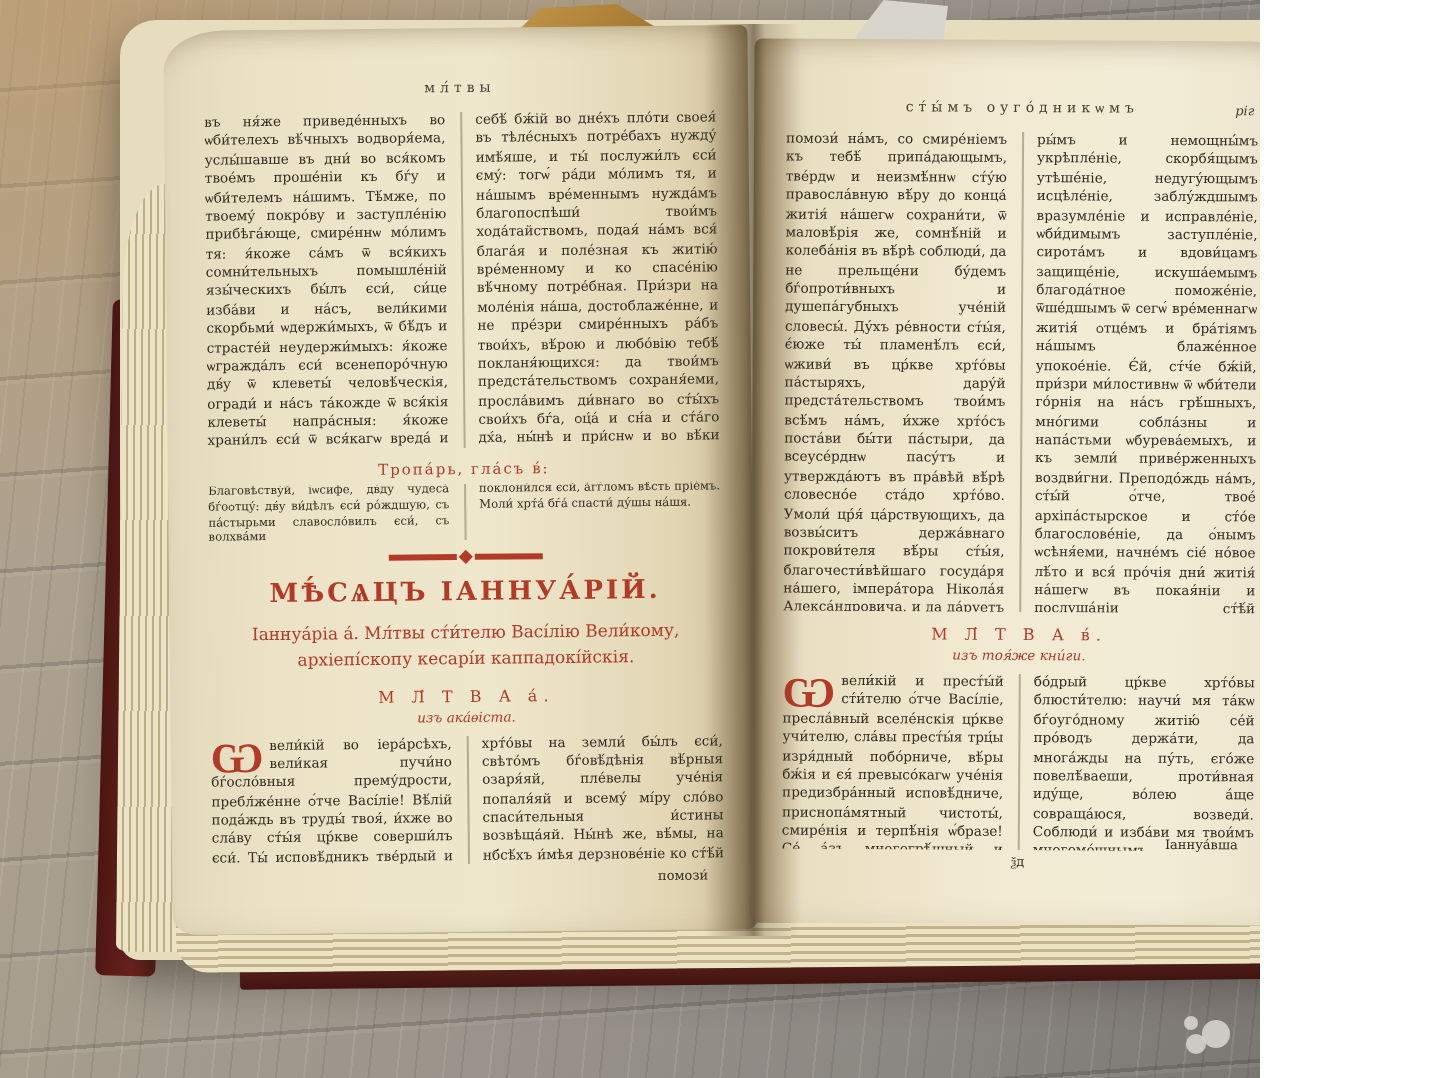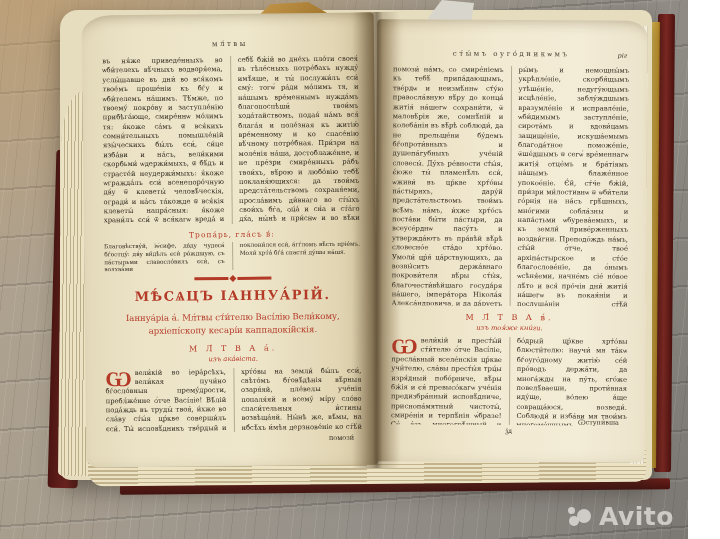--- a/index.html
+++ b/index.html
@@ -1,17 +1,17 @@
 <!DOCTYPE html>
 <html><head>
 <meta charset="utf-8">
 <style>
   html,body{margin:0;padding:0;}
   .scene{
-    position:relative; width:688px; height:539px; overflow:hidden;
+    position:relative; width:630px; height:539px; overflow:hidden;
     font-family:"DejaVu Serif", serif;
     background:
       radial-gradient(120% 95% at 6% 0%, rgba(195,155,100,.55), rgba(195,155,100,0) 55%),
       repeating-linear-gradient(176deg, rgba(0,0,0,0) 0 44px, rgba(0,0,0,.13) 44px 46px, rgba(255,255,255,.06) 46px 48px),
       repeating-linear-gradient(96deg, rgba(255,255,255,.09) 0 1px, rgba(0,0,0,0) 1px 9px, rgba(0,0,0,.07) 9px 10px, rgba(0,0,0,0) 10px 23px),
       linear-gradient(115deg,#b4a590 0%,#a89e8e 28%,#9b958c 52%,#8d8983 76%,#7b7772 100%);
   }
   
   .cover-left{position:absolute;left:52px;top:150px;width:30px;height:338px;background:linear-gradient(90deg,#4f1512,#7a2420 60%,#5c1a16);transform:rotate(1.5deg);border-radius:4px;}
   .cover-right{position:absolute;left:656px;top:14px;width:17px;height:458px;background:linear-gradient(90deg,#561713,#7d2823 50%,#4c1310);transform:rotate(.5deg);border-radius:2px;}
@@ -157,28 +157,27 @@
       <div class="cols s2-right">
         <div class="col">
           <span class="dropcap">Ѡ</span>
           <span>вели́кій и прест́ы́й ст́и́телю ѻ́тче Васі́ліе, пресла́вный вселе́нскія цр́кве учи́телю, сла́вы прест́ы́я трц́ы изря́дный побо́рниче, вѣ́ры бж́ія и єя́ превысо́кагѡ уче́нія предизбра́нный исповѣ́дниче, приснопа́мятный чистоты́, смире́нія и терпѣ́нія ѡ́бразе! Се́ а́зъ многогрѣ́шный и недосто́йный на высоту́ нб́сну воздѣ́ти смире́нно молю́ тя, ѿ при</span>
         </div>
         <div class="col">бо́дрый цр́кве хрт́о́вы блюсти́телю: научи́ мя та́кѡ бѓоуго́дному житію́ се́й про́водъ держа́ти, да многа́жды на пу́ть, єго́же повелѣ́ваеши, проти́вная иду́ще, во́лею а́ще совраща́юся, возведи́. Соблюди́ и изба́ви мя твои́мъ многомо́щнымъ предста́тельствомъ ѿ собла́знѡвъ мі́ра и ко́зней діа́вольскихъ, я́коже изба́вилъ єси́ ѿ ни́хъ иногда́ случи́вшагося писа́теля кни́жна.</div>
       </div>
 
       <div class="sig-row">
         <span class="signature">ѯд</span>
-        <span class="catchword-r">Ѿступи́вша</span>
+        <span class="catchword-r">Іаннуа́вша</span>
       </div>
     </div>
   </div>
 
   <div class="gutter-shadow"></div>
 
   <div class="watermark">
     <span class="wm-logo">
       <span class="wm-dot d1"></span>
       <span class="wm-dot d2"></span>
       <span class="wm-dot d3"></span>
     </span>
-    <span class="wm-text">Avito</span>
   </div>
 </div>
 
 </body></html>

